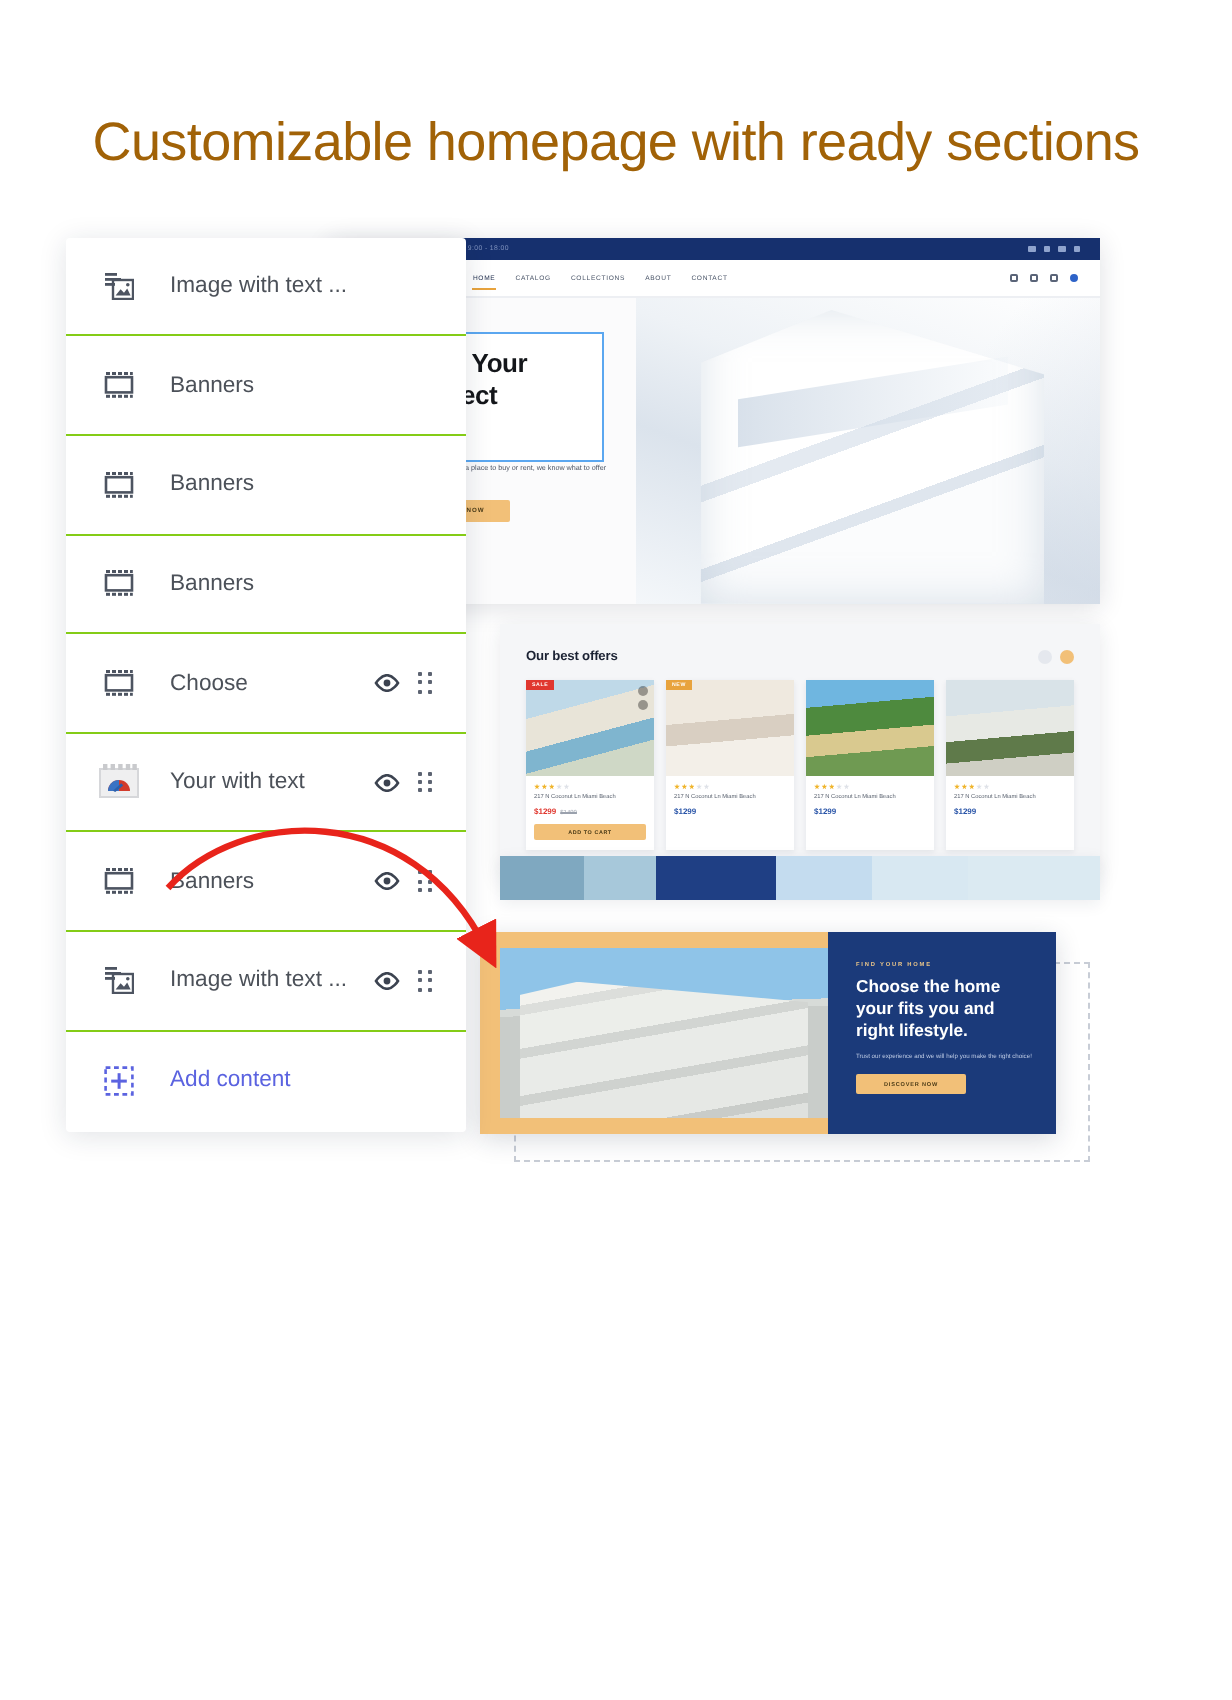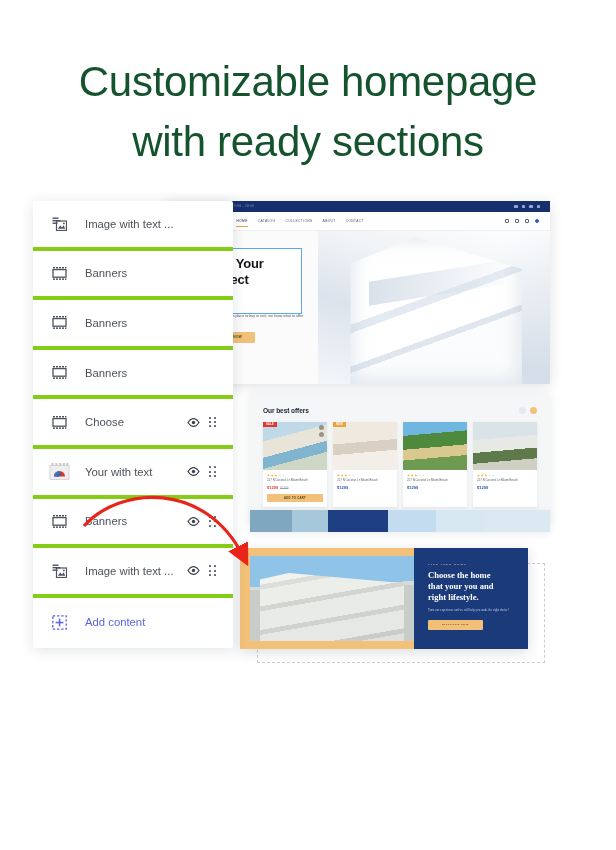--- a/index.html
+++ b/index.html
@@ -6,22 +6,22 @@
   html, body {
     width: 616px; height: 850px;
     background: #ffffff;
     font-family: "Liberation Sans", sans-serif;
     overflow: hidden;
   }
 
   
   .headline-wrap { padding: 52px 40px 0; text-align: center; }
   .headline {
-    font-size: 42px; line-height: 1.44; font-weight: 400;
-    color: #14532d; letter-spacing: -0.3px;
+    font-size: 27px; line-height: 1.44; font-weight: 400;
+    color: #a16207; letter-spacing: -0.3px;
   }
   .subhead {
     margin-top: 20px;
     font-size: 16.5px; line-height: 1.62; font-weight: 400;
     color: #585c63;
   }
 
   
   .composite { position: relative; width: 616px; height: 520px; margin-top: 28px; }
 
@@ -29,21 +29,21 @@
   .sidebar {
     position: absolute; left: 33px; top: 0px; width: 200px; height: 447px;
     background: #ffffff;
     box-shadow: 0 2px 14px rgba(25,35,60,0.13);
     border-radius: 2px;
     z-index: 3;
   }
   .srow {
     display: flex; align-items: center;
     height: 49.6px; padding: 0 12px 0 13px;
-    border-bottom: 4px solid #84cc16;
+    border-bottom: 1px solid #84cc16;
     position: relative;
   }
   .srow:last-child { border-bottom: none; }
   .srow .ic { width: 26px; flex: 0 0 26px; display:flex; align-items:center; justify-content:center; }
   .srow .lbl {
     flex: 1 1 auto; margin-left: 13px;
     font-size: 11.3px; color: #4c5159; white-space: nowrap; overflow: hidden;
   }
   .srow .eye { width: 20px; flex:0 0 20px; display:flex; align-items:center; justify-content:center; }
   .srow .grip { width: 18px; flex:0 0 18px; display:flex; align-items:center; justify-content:center; }
@@ -191,21 +191,21 @@
     width:164px; margin:8px 0 8px 10px;
     background:
       linear-gradient(178deg,#8fc4e8 0 34%, #d7dbd8 34% 38%, #c9cdca 38% 100%);
     position:relative; overflow:hidden;
   }
   .banner .bimg::before {
     content:""; position:absolute; left:6%; top:20%; width:88%; height:86%;
     background: linear-gradient(170deg,#f2f2ee 0 12%, #dcdedb 12% 17%, #eceeea 17% 34%, #d2d5d2 34% 39%, #e9ebe8 39% 58%, #cfd2cf 58% 63%, #e6e8e5 63% 82%, #c9ccc9 82% 87%, #dfe1de 87% 100%);
     clip-path: polygon(20% 0, 100% 14%, 100% 100%, 0 100%, 0 9%);
   }
-  .banner .btxt { flex:1; background:#1b3a7a; padding:14px 12px 0 14px;font-family:Liberation Serif, serif; }
+  .banner .btxt { flex:1; background:#1b3a7a; padding:14px 12px 0 14px; }
   .b-over { font-size:2.9px; font-weight:700; color:#e8c489; letter-spacing:.9px; }
   .b-h2 { margin-top:4px; font-size:8.6px; font-weight:700; line-height:1.28; color:#ffffff; }
   .b-p { margin-top:5px; font-size:3.1px; line-height:1.8; color:#bdcae4; }
   .b-btn { margin-top:6px; width:55px; height:10px; background:#f2c078; border-radius:1px;
     display:flex; align-items:center; justify-content:center;
     font-size:2.8px; font-weight:700; color:#4a3a16; letter-spacing:.4px; }
 
   
   .arrow { position:absolute; left:0; top:0; width:616px; height:520px; z-index:5; pointer-events:none; }
 </style>
@@ -590,21 +590,21 @@
 
     <div class="strip"></div>
 
     <div class="banner-shadow"></div>
     <div class="banner">
       <div class="bimg"></div>
       <div class="btxt">
         <div class="b-over">FIND YOUR HOME</div>
         <div class="b-h2">
           <span>Choose the home</span><br>
-          <span>that your you and</span><br>
+          <span>your fits you and</span><br>
           <span>right lifestyle.</span>
         </div>
         <div class="b-p">Trust our experience and we will help you make the right choice!</div>
         <div class="b-btn">DISCOVER NOW</div>
       </div>
     </div>
   </div>
 
   <svg class="arrow" viewBox="0 0 616 520">
     <defs>

